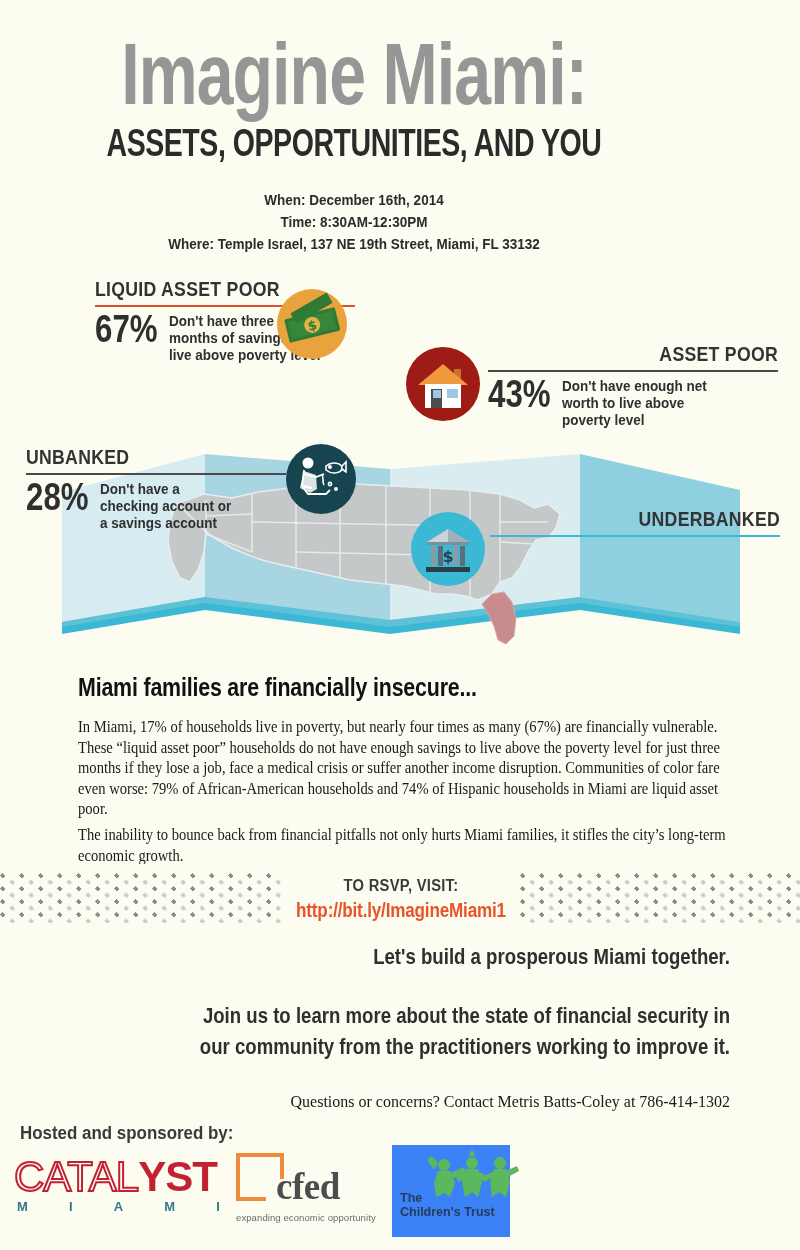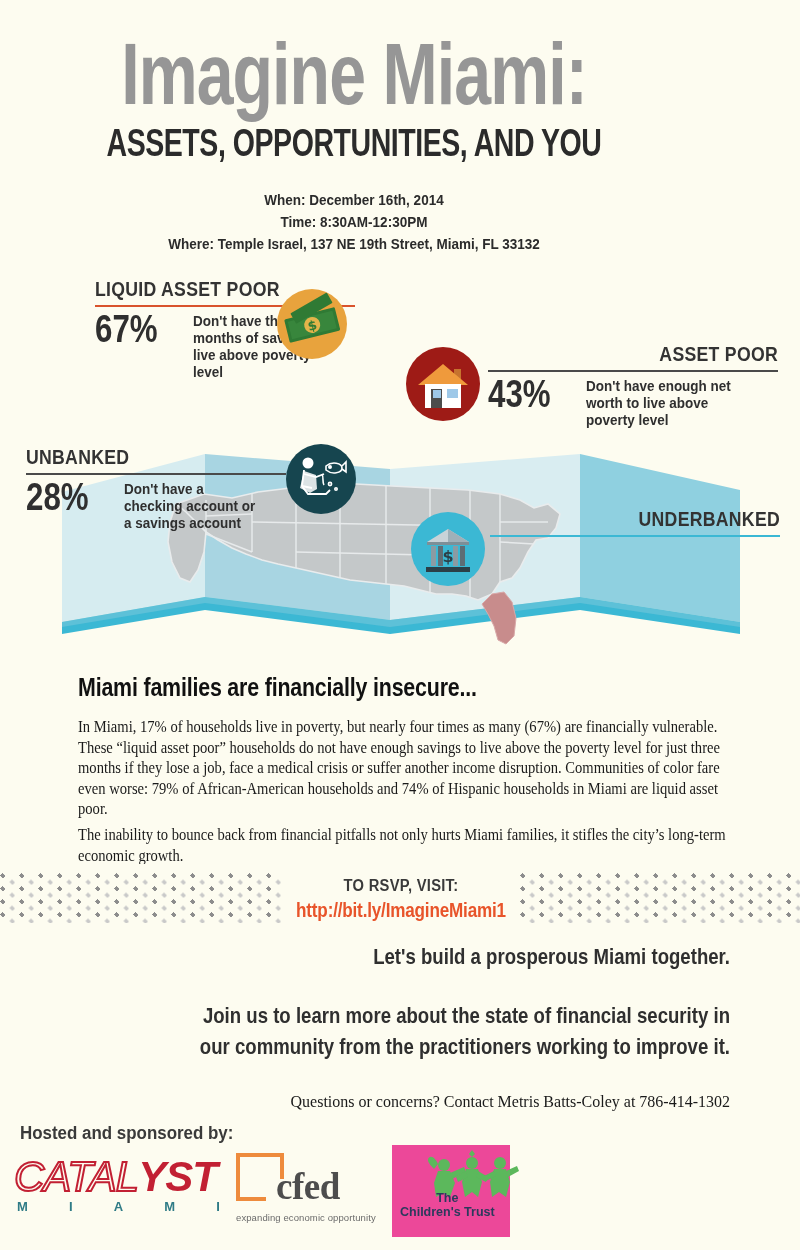--- a/index.html
+++ b/index.html
@@ -38,21 +38,21 @@
   
   .stat { position:absolute; }
   .stat-label {
     font-family:"Liberation Sans Narrow","Liberation Sans", sans-serif;
     font-weight:bold; font-size:19px; color:#333; letter-spacing:0.3px;
     transform:scaleX(0.93) scaleY(1.1); transform-origin:left bottom;
     white-space:nowrap;
   }
   .stat.right .stat-label { transform-origin:right bottom; text-align:right; }
   .stat-rule { height:2px; margin:3px 0 4px 0; }
-  .stat-body { display:flex; align-items:flex-start;gap:24px; }
+  .stat-body { display:flex; align-items:flex-start; }
   .stat-pct {
     font-family:"Liberation Sans Narrow","Liberation Sans", sans-serif;
     font-weight:bold; font-size:34px; color:#2f2f2f; line-height:0.95;
     transform:scaleX(0.92) scaleY(1.12); transform-origin:left top;
     white-space:nowrap; padding-right:6px;
   }
   .stat-desc {
     font-family:"Liberation Sans Narrow","Liberation Sans", sans-serif;
     font-weight:bold; font-size:14.5px; color:#2f2f2f; line-height:1.18;
     transform:scaleX(0.93); transform-origin:left top;
@@ -119,21 +119,21 @@
 
   
   #sponsors { position:absolute; left:0; top:1123px; width:660px; height:132px; }
   #hosted-label {
     position:absolute; left:20px; top:0;
     font-family:"Liberation Sans Narrow","Liberation Sans", sans-serif;
     font-weight:bold; font-size:18px; color:#3a3a3a;
     transform:scaleX(0.94); transform-origin:left top;
   }
   #logo-catalyst { position:absolute; left:14px; top:30px; width:212px; }
-  .cat-word { display:flex; align-items:center;font-style:italic; }
+  .cat-word { display:flex; align-items:center; }
   .cat-outline {
     font-family:"Liberation Sans", sans-serif; font-size:42px; font-weight:normal;
     color:#fdfcf0; -webkit-text-stroke:2px #c22033; letter-spacing:-1px;
   }
   .cat-solid {
     font-family:"Liberation Sans", sans-serif; font-size:42px; font-weight:bold;
     color:#c22033; letter-spacing:-1px;
   }
   #cat-miami {
     display:flex; justify-content:space-between; width:206px; margin-top:-2px; padding-left:3px;
@@ -149,21 +149,21 @@
   #cfed-notch { position:absolute; left:30px; top:28px; width:26px; height:26px; background:#fdfcf0; }
   #cfed-word {
     position:absolute; left:40px; top:14px;
     font-family:"Liberation Serif", serif; font-weight:bold; font-size:37px;
     color:#4d4d4d; letter-spacing:-0.5px;
   }
   #cfed-tag {
     font-family:"Liberation Sans", sans-serif; font-size:9.5px; color:#6b6b6b;
     margin-top:3px; letter-spacing:0.1px;
   }
-  #logo-trust { position:absolute; left:392px; top:22px; width:118px; height:92px; background:#ec4899;text-align:center; }
+  #logo-trust { position:absolute; left:392px; top:22px; width:118px; height:92px; background:#3b82f6; }
   #trust-text {
     position:absolute; left:8px; top:46px;
     font-family:"Liberation Sans", sans-serif; font-weight:bold; font-size:12.5px;
     color:#2b3a5c; line-height:1.15;
   }
 </style>
 </head>
 <body>
 
 <div id="header">

